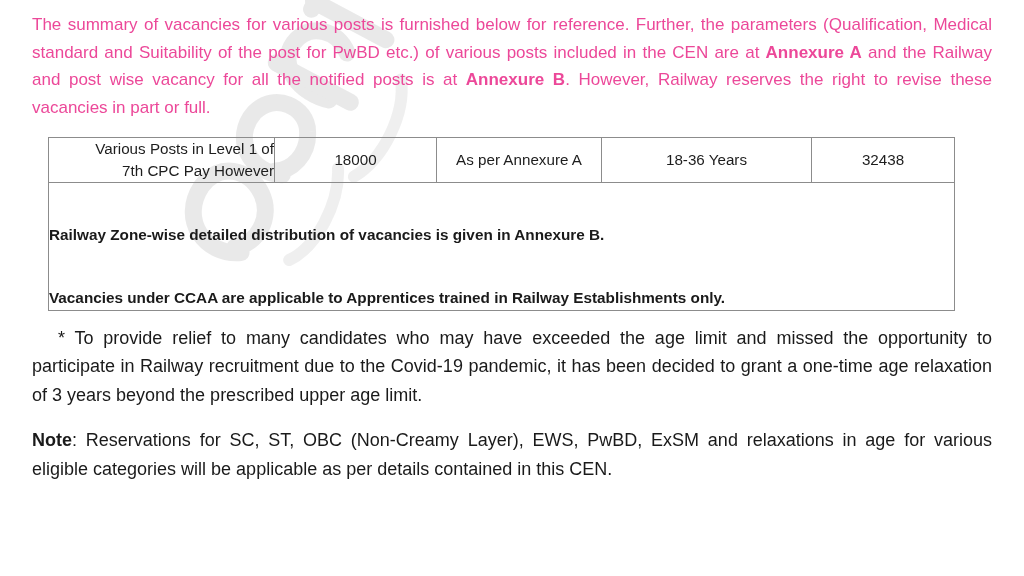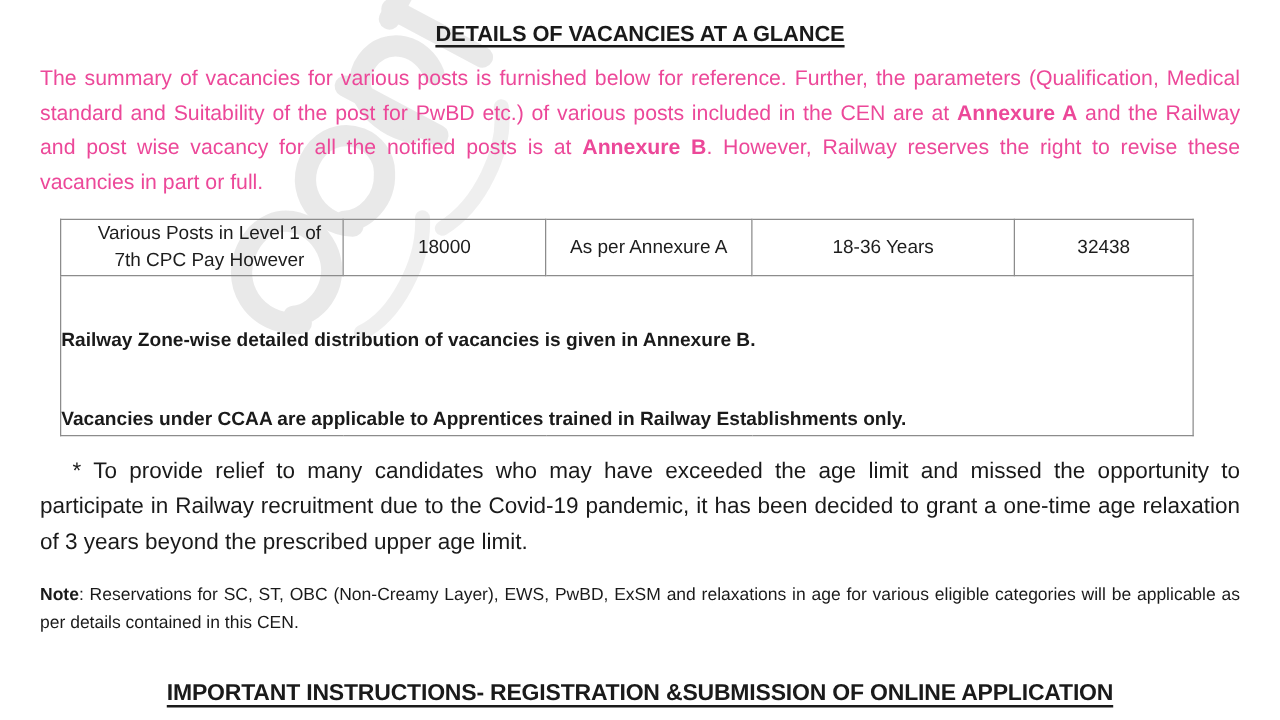--- a/index.html
+++ b/index.html
@@ -94,21 +94,21 @@
     height: 38px;
   }
   .td-cell {
     text-align: center;
     font-size: 15.2px;
     line-height: 1.45;
     padding: 8px 4px;
     color: #1d1d1d;
   }
   .td-cell.left {
-    text-align: center;
+    text-align: right;
     padding-left: 12px;
   }
   .note-cell {
     font-weight: bold;
     font-size: 15.3px;
     line-height: 1.52;
     padding: 7px 0 9px 12px;
     text-align: left;
   }
   .note-cell div { white-space: nowrap; margin-top: 40px; }
@@ -120,21 +120,21 @@
   col.c-tot   { width: 143px; }
 
   p.foot-para {
     font-size: 18px;
     line-height: 1.6;
     text-align: justify;
     margin: 13px 0 0 0;
     text-indent: 26px;
   }
   p.note-para {
-    font-size: 14px;
+    font-size: 18px;
     line-height: 1.6;
     text-align: justify;
     margin: 16px 0 0 0;
   }
 
   .bottom-heading {
     text-align: center;
     font-weight: bold;
     font-size: 18.4px;
     letter-spacing: -0.15px;
@@ -162,21 +162,20 @@
       <path d="M278 98 L 318 98"></path>
     </g>
     <g transform="rotate(-62 170 165)" fill="none" stroke="#e0e0e0" stroke-width="12" stroke-linecap="round">
       <path d="M46 196 C 70 214, 120 214, 150 196"></path>
       <path d="M150 214 C 180 232, 230 230, 258 210"></path>
     </g>
   </svg>
 
   <div class="content">
 
-    <h1 class="doc-title"><span class="ul">DETAILS OF VACANCIES AT A GLANCE</span></h1>
 
     <p class="body-para intro"><span>The summary of vacancies for various posts is furnished below for reference. Further, the parameters (Qualification, Medical standard and Suitability of the post for PwBD etc.) of various posts included in the CEN are at </span><span class="b">Annexure A</span><span> and the Railway and post wise vacancy for all the notified posts is at </span><span class="b">Annexure B</span><span>. However, Railway reserves the right to revise these vacancies in part or full.</span></p>
 
     <table class="vac-table">
       <colgroup>
         <col class="c-post">
           <col class="c-pay">
           <col class="c-med">
           <col class="c-age">
           <col class="c-tot">
@@ -198,16 +197,15 @@
             <div>Vacancies under CCAA are applicable to Apprentices trained in Railway Establishments only.</div>
           </td>
         </tr>
       </tbody>
     </table>
 
     <p class="foot-para">* To provide relief to many candidates who may have exceeded the age limit and missed the opportunity to participate in Railway recruitment due to the Covid-19 pandemic, it has been decided to grant a one-time age relaxation of 3 years beyond the prescribed upper age limit.</p>
 
     <p class="note-para"><span class="b">Note</span><span>: Reservations for SC, ST, OBC (Non-Creamy Layer), EWS, PwBD, ExSM and relaxations in age for various eligible categories will be applicable as per details contained in this CEN.</span></p>
 
-    <h2 class="bottom-heading"><span class="ul">IMPORTANT INSTRUCTIONS- REGISTRATION &amp;SUBMISSION OF ONLINE APPLICATION</span></h2>
 
   </div>
 </div>
 
 </body></html>

